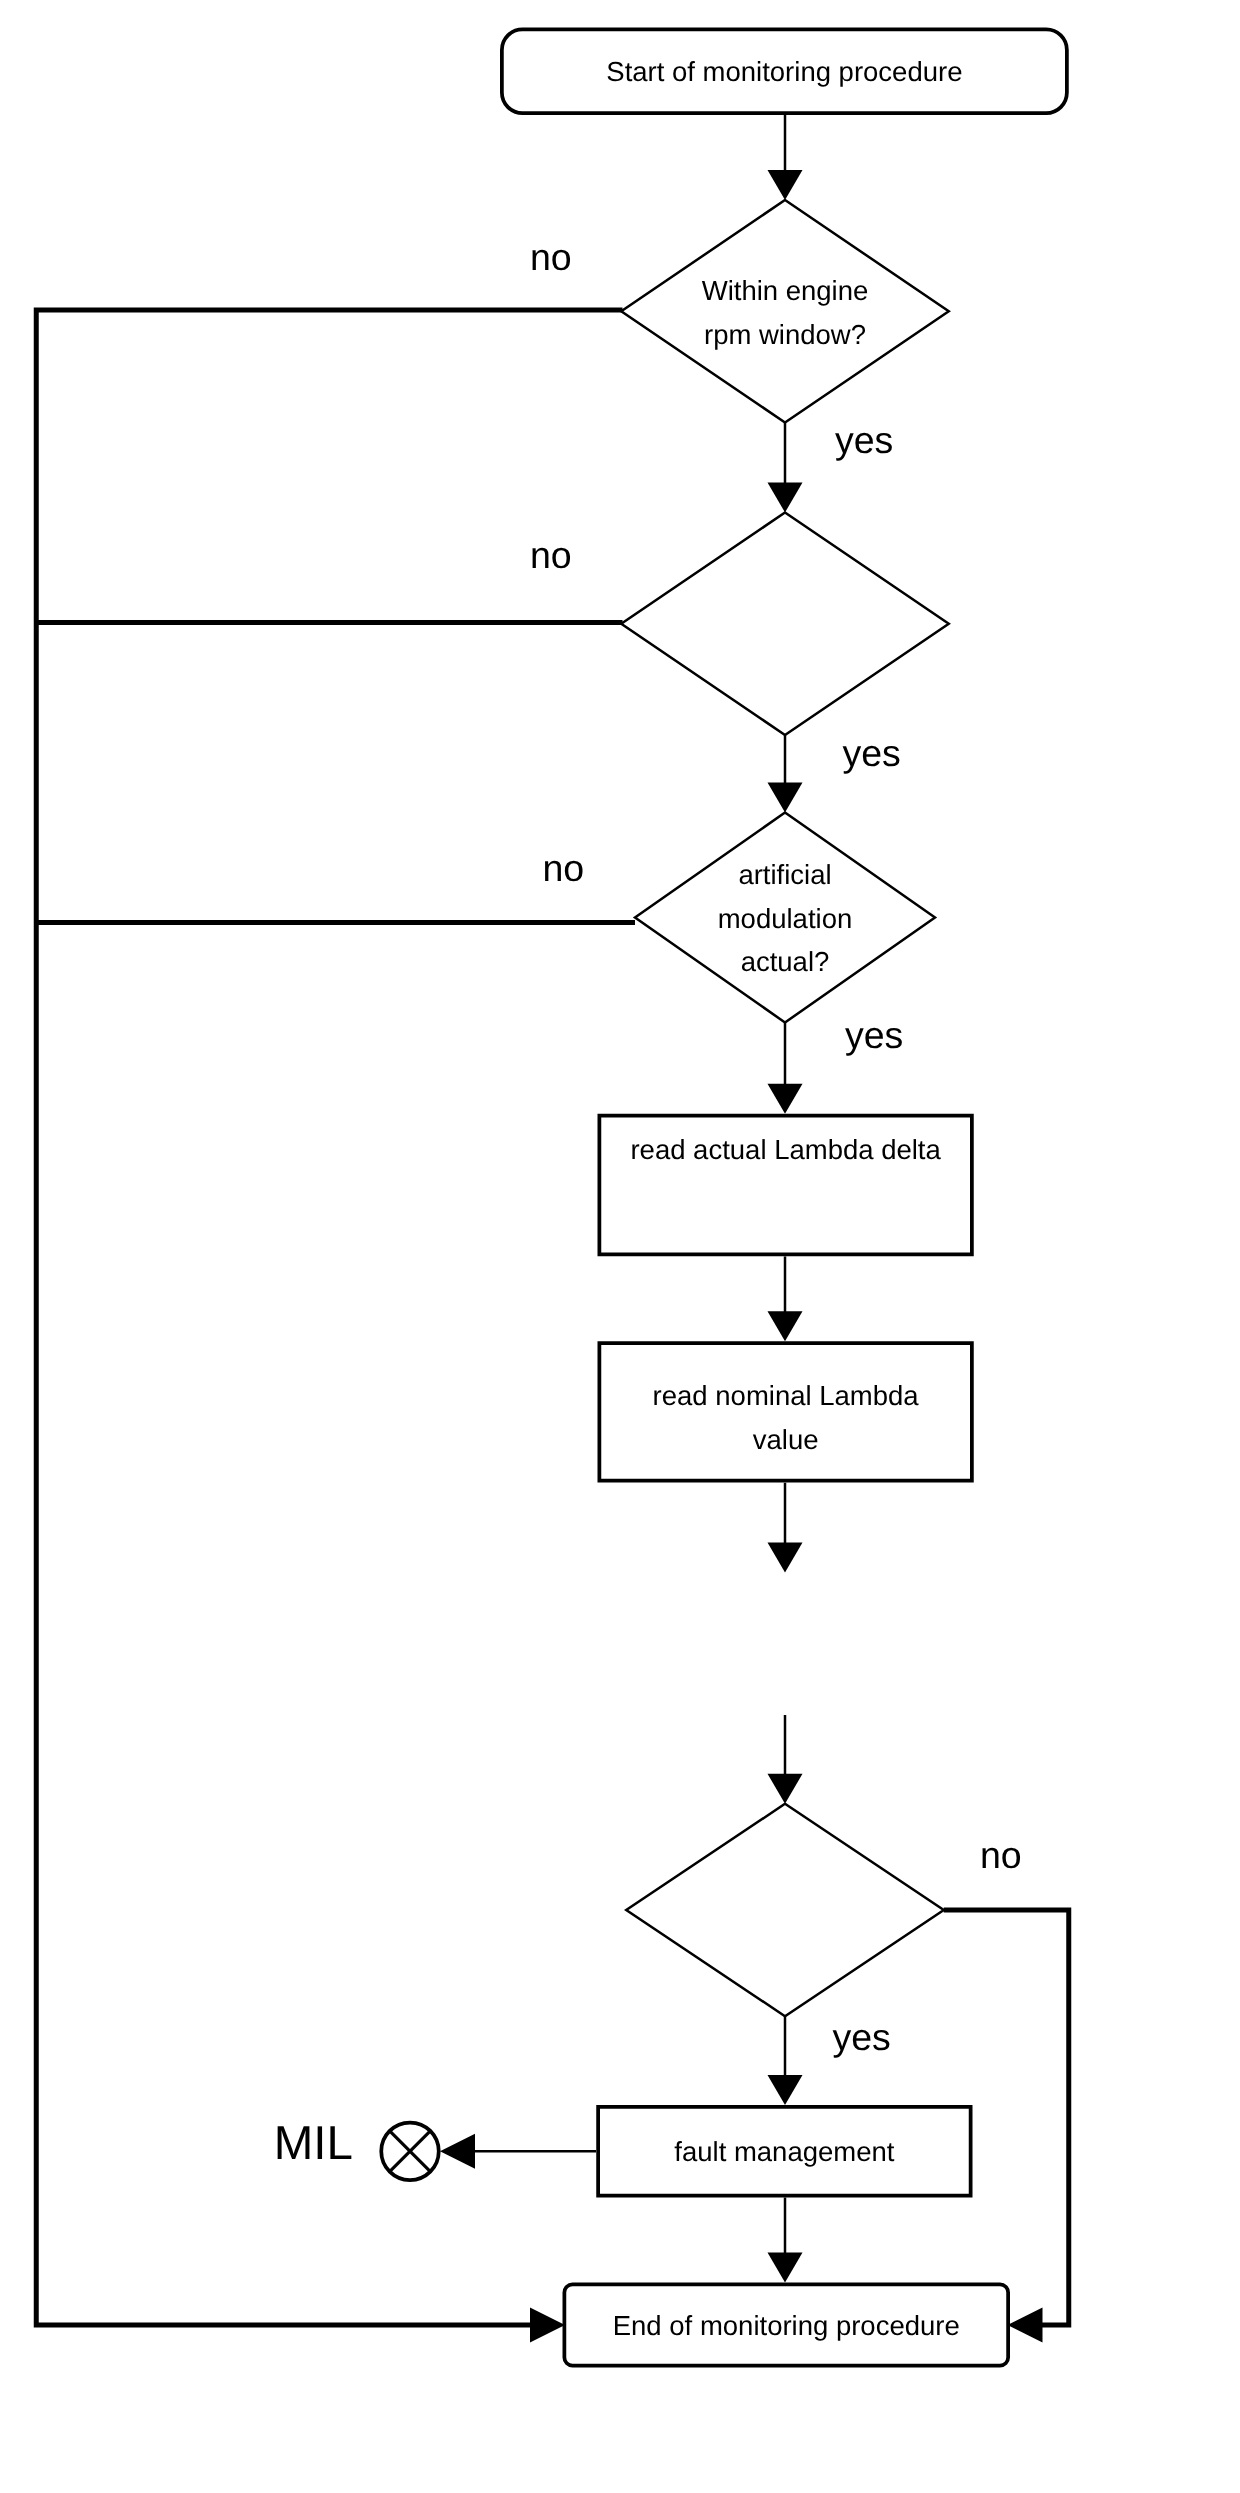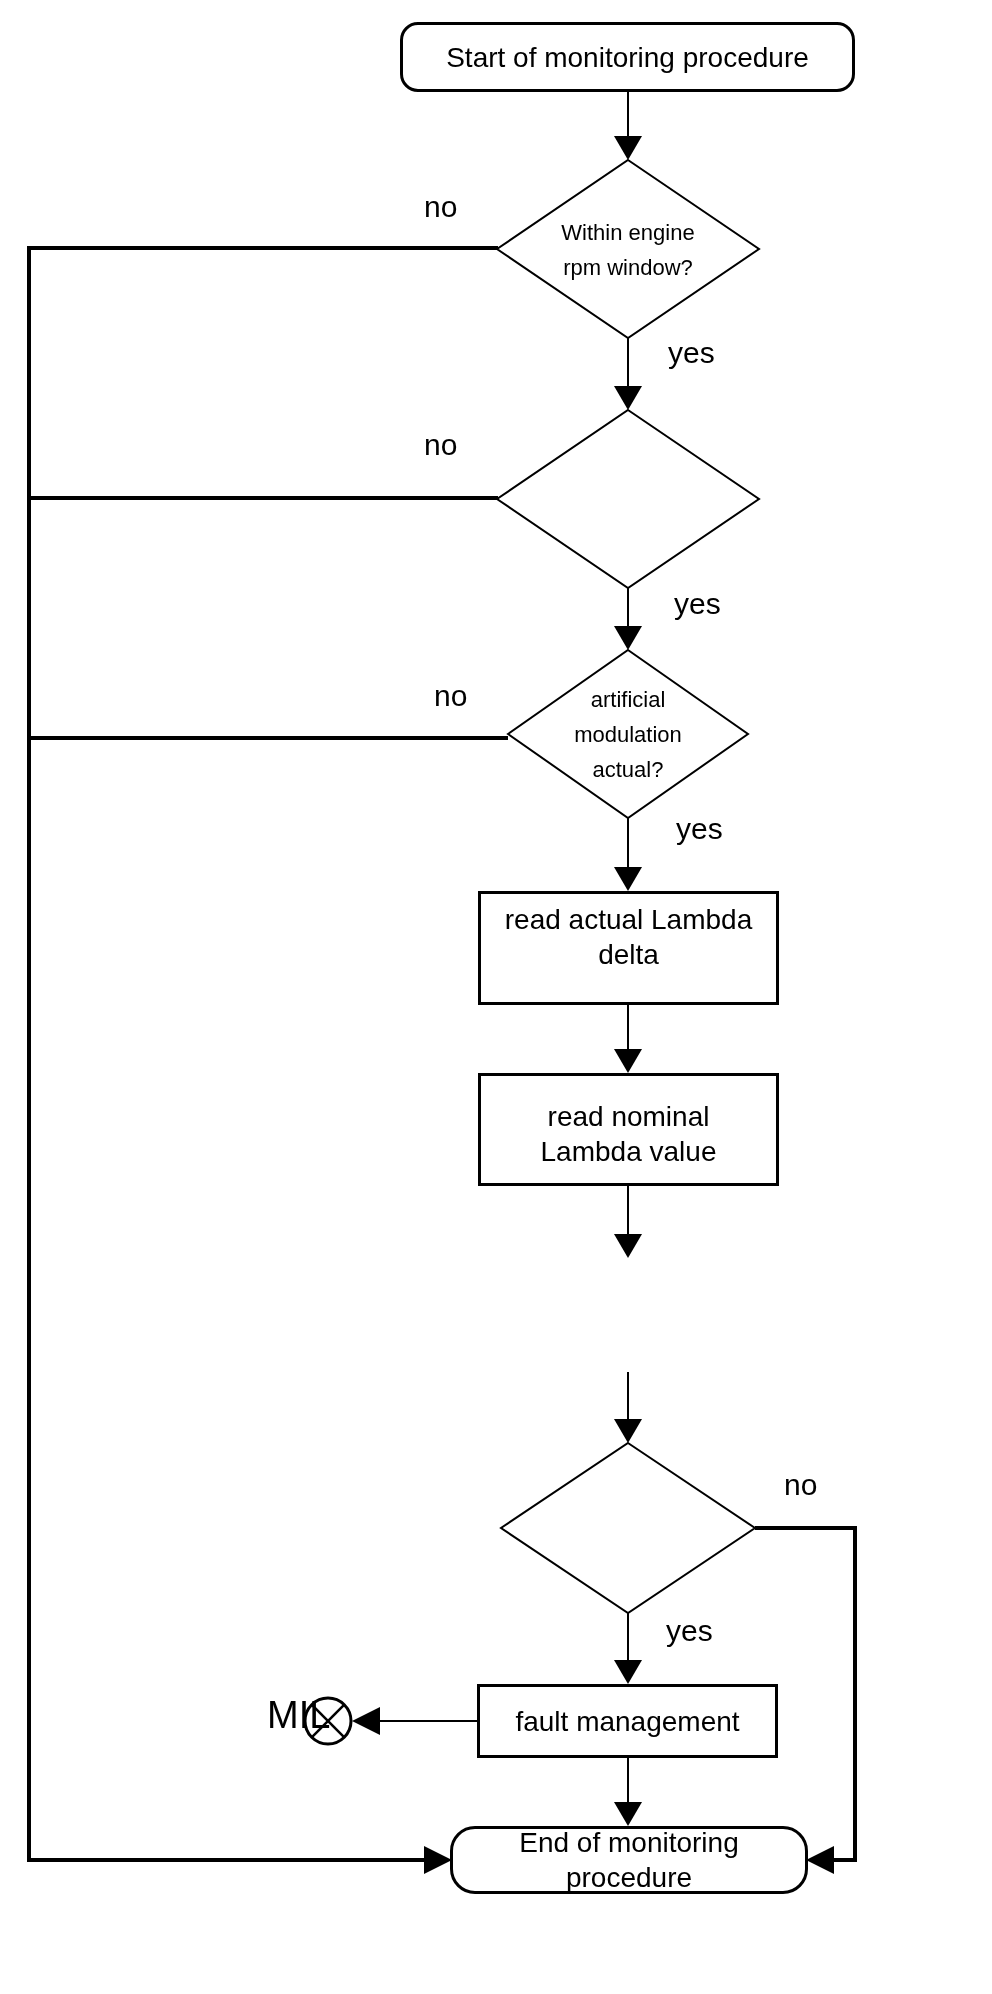--- a/index.html
+++ b/index.html
@@ -23,21 +23,21 @@
     height: 1994px;
   }
   .node {
     position: absolute;
     box-sizing: border-box;
     background: #ffffff;
     display: flex;
     align-items: center;
     justify-content: center;
     text-align: center;
-    font-size: 28px;
+    font-size: 22px;
     line-height: 35px;
     color: #000000;
   }
   .terminator {
     border: 3px solid #000000;
     border-radius: 18px;
   }
   .process {
     border: 3px solid #000000;
   }
@@ -136,34 +136,34 @@
 
   <div class="node process top-text" style="left:478px; top:1073px; width:301px; height:113px;align-items:center;">
     <span class="node-label" style="width:250px;">read nominal Lambda value</span>
   </div>
 
 
   <div class="node process" style="left:477px; top:1684px; width:301px; height:74px;">
     <span class="node-label">fault management</span>
   </div>
 
-  <div class="node terminator" style="left:450px; top:1826px; width:358px; height:68px; border-radius:25px;">
+  <div class="node terminator" style="left:450px; top:1826px; width:358px; height:68px; border-radius:8px;">
     <span class="node-label">End of monitoring procedure</span>
   </div>
 
   <div class="diamond-label" style="left:548px; top:215px; width:160px;">Within engine rpm window?</div>
   <div class="diamond-label" style="left:563px; top:682px; width:130px;">artificial modulation actual?</div>
 
   <div class="edge-label" style="left:424px; top:192px;">no</div>
   <div class="edge-label" style="left:668px; top:338px;">yes</div>
 
   <div class="edge-label" style="left:424px; top:430px;">no</div>
   <div class="edge-label" style="left:674px; top:589px;">yes</div>
 
   <div class="edge-label" style="left:434px; top:681px;">no</div>
   <div class="edge-label" style="left:676px; top:814px;">yes</div>
 
   <div class="edge-label" style="left:784px; top:1470px;">no</div>
   <div class="edge-label" style="left:666px; top:1616px;">yes</div>
 
-  <div class="mil-label" style="left:219px; top:1696px;margin-left:48px;">MIL</div>
+  <div class="mil-label" style="left:219px; top:1696px;">MIL</div>
 
 </div>
 
 </body></html>

